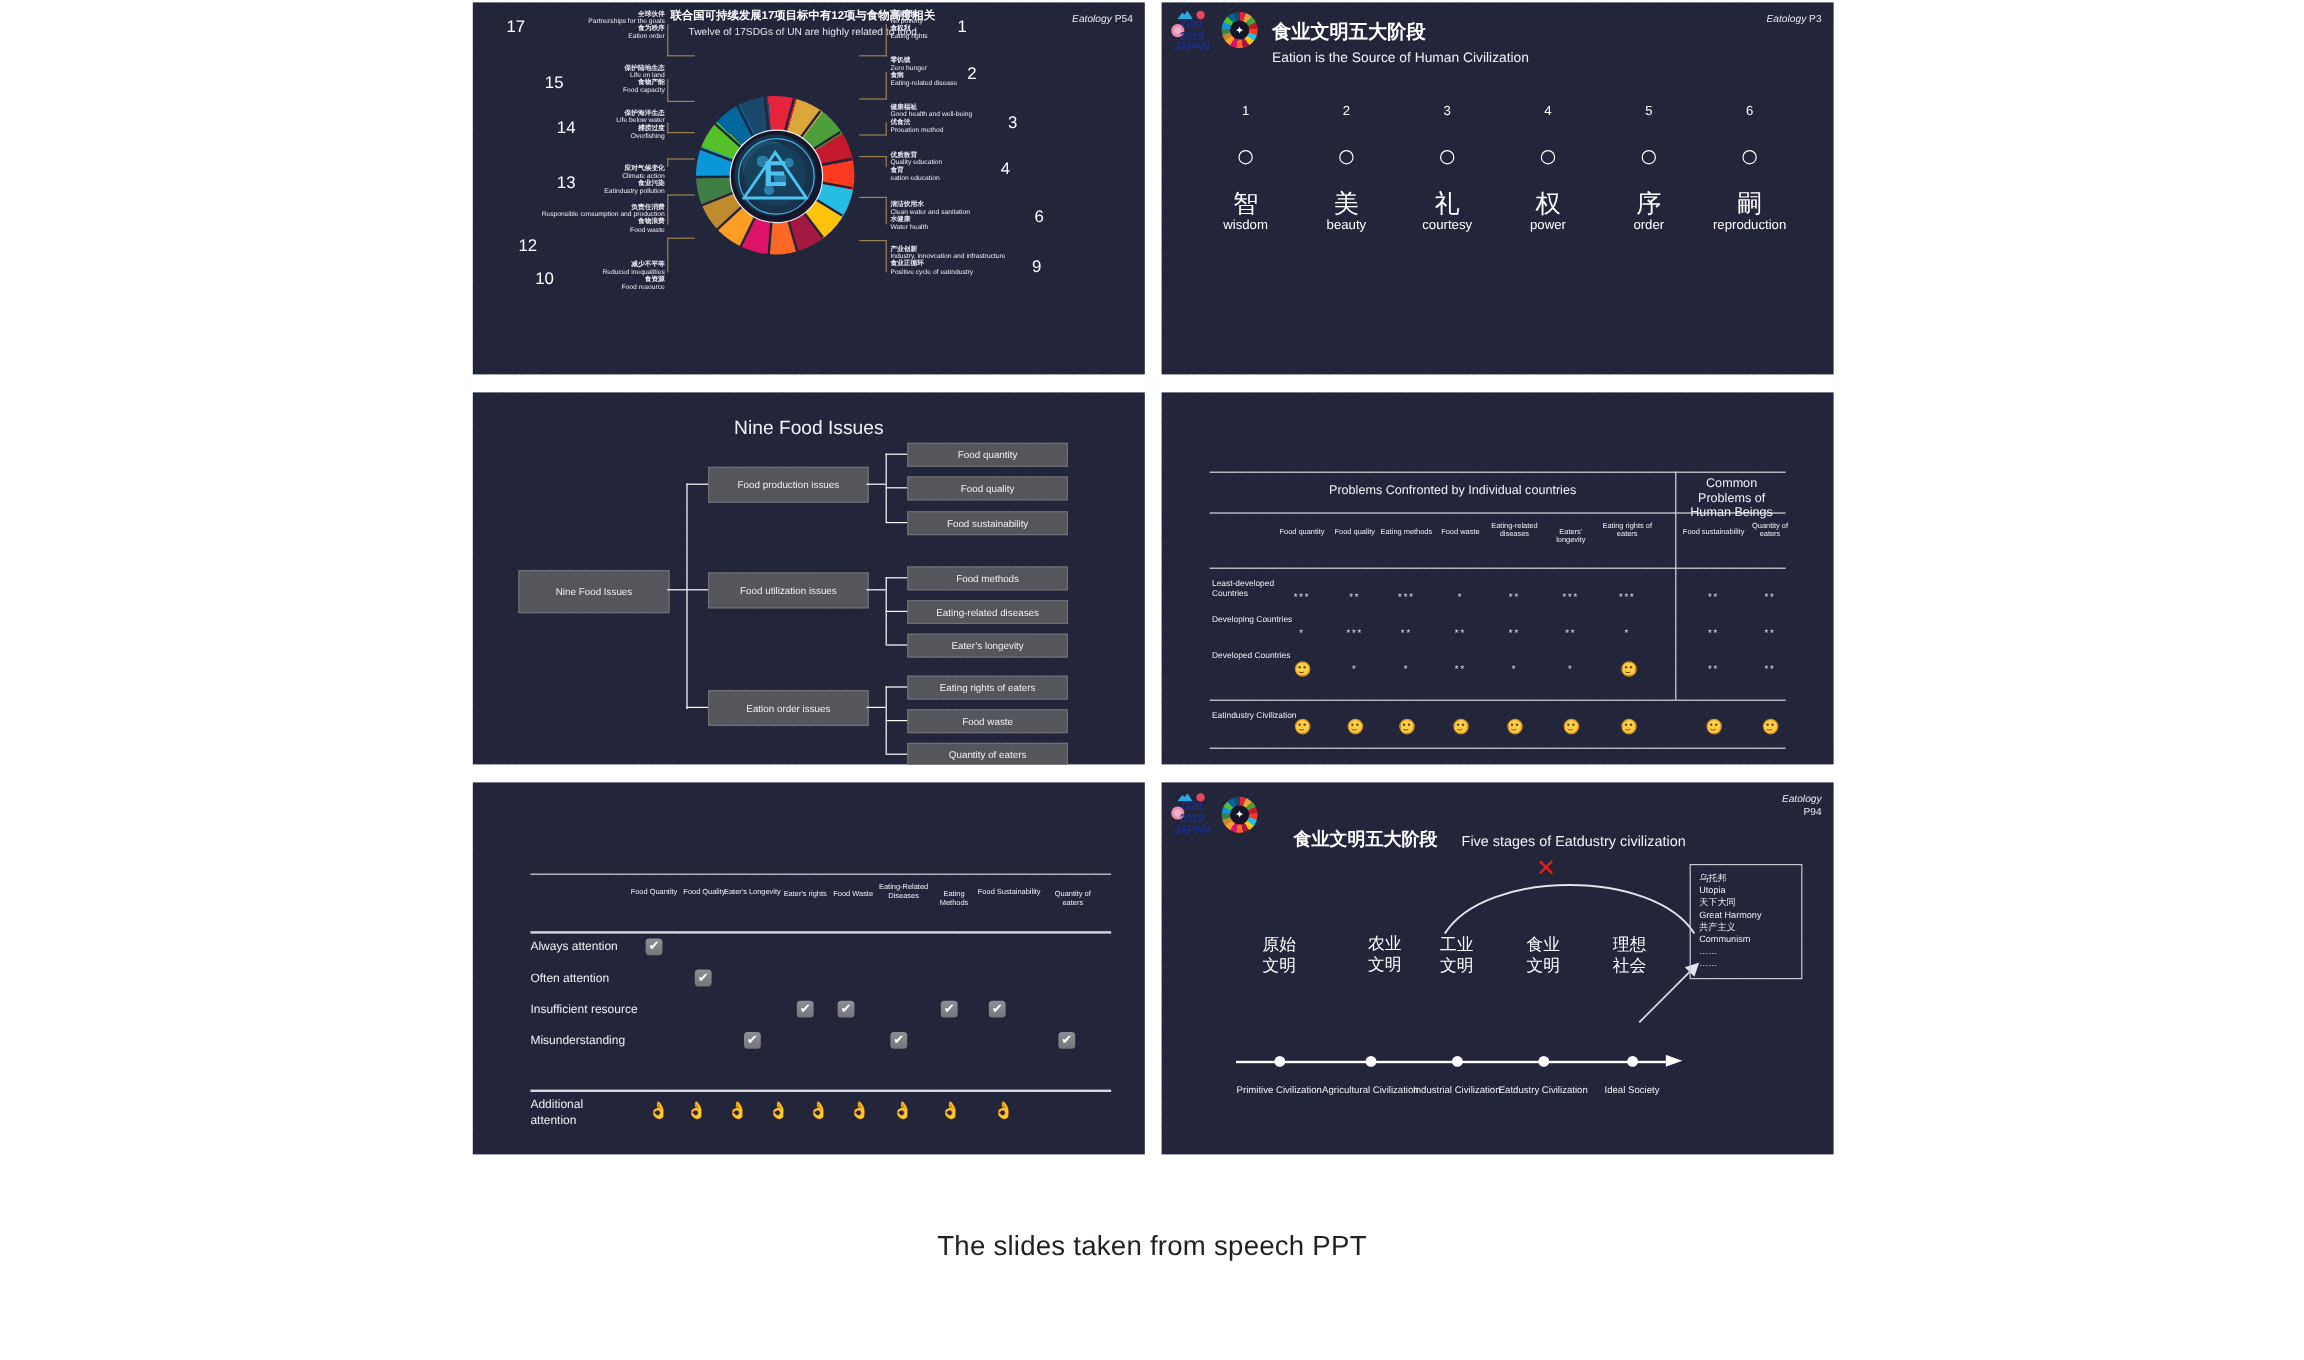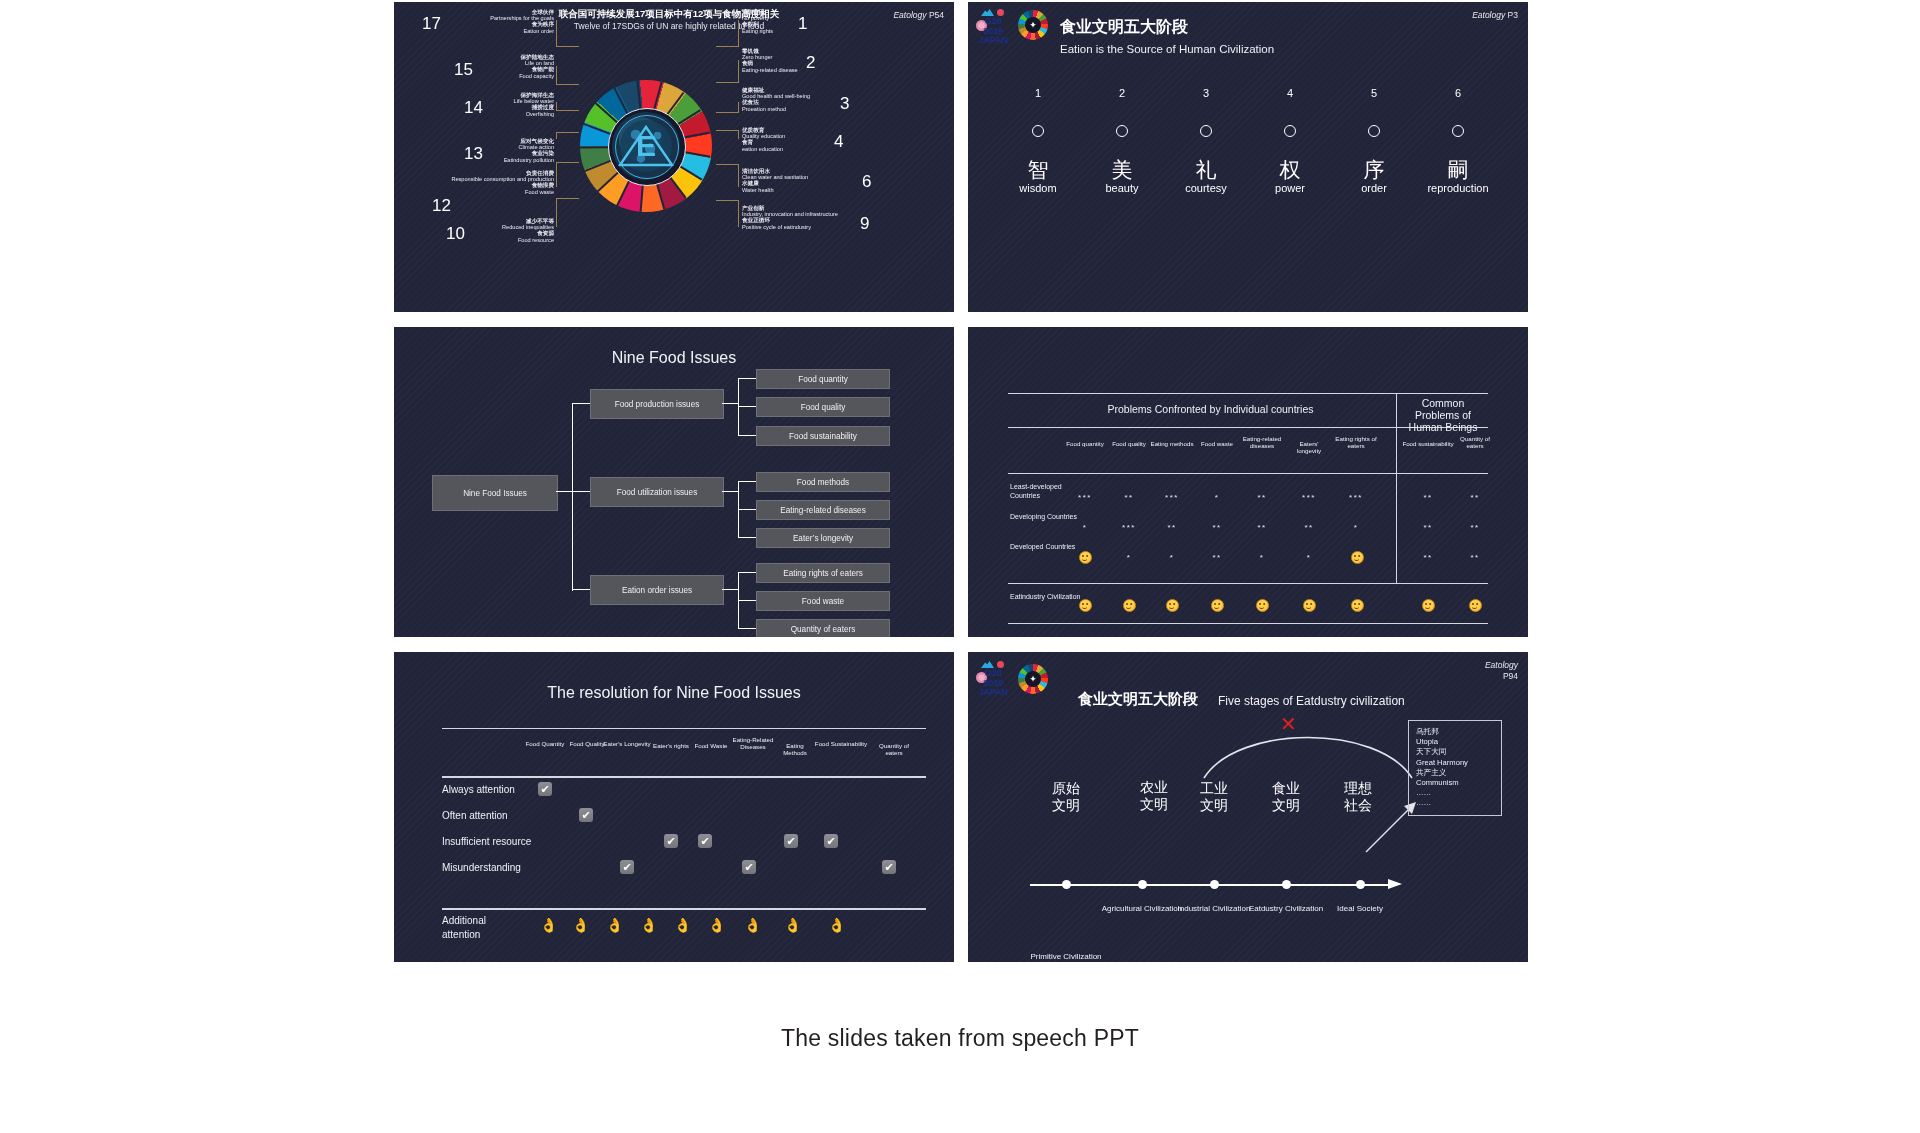--- a/index.html
+++ b/index.html
@@ -89,21 +89,21 @@
   .emblem .ring{position:absolute;left:3px;top:3px;width:62px;height:62px;border-radius:50%;
     border:1.5px solid #3fb3e0;}
   .emblem .E{position:absolute;left:0;top:0;width:68px;height:68px;display:flex;
     align-items:center;justify-content:center;font-size:30px;font-weight:bold;color:#4ec2ef;
     font-family:"Liberation Sans",sans-serif;}
 
   .lbl{position:absolute;font-size:5.6px;line-height:6.2px;color:#ececf4;}
   .lbl .cn{font-weight:bold;}
   .lbl.L{text-align:right;}
   .lbl.R{text-align:left;}
-  .num{position:absolute;font-size:17px;color:#ffffff;}
+  .num{position:absolute;font-size:14px;color:#ffffff;}
   .conn{position:absolute;border-color:#9a8150;border-style:solid;border-width:0;}
 
   
   .s2 .t-cn{position:absolute;left:92px;top:15px;font-size:16px;font-weight:bold;color:#fff;}
   .s2 .t-en{position:absolute;left:92px;top:41px;font-size:11.5px;color:#f0f0f6;}
   .col6{position:absolute;top:85px;left:28px;width:504px;display:flex;}
   .col6 .cell{flex:1;text-align:center;}
   .col6 .n{font-size:11px;color:#fff;margin-bottom:26px;}
   .col6 .o{width:10px;height:10px;border:1.7px solid #fff;border-radius:50%;margin:0 auto 22px;}
   .col6 .cn{font-size:21px;color:#fff;line-height:22px;font-family:"DejaVu Sans",sans-serif;}
@@ -467,21 +467,20 @@
     <div class="smiley" style="left:198px;top:272px;"></div>
     <div class="smiley" style="left:243px;top:272px;"></div>
     <div class="smiley" style="left:288px;top:272px;"></div>
     <div class="smiley" style="left:335px;top:272px;"></div>
     <div class="smiley" style="left:383px;top:272px;"></div>
     <div class="smiley" style="left:454px;top:272px;"></div>
     <div class="smiley" style="left:501px;top:272px;"></div>
   </div>
 
   <div class="slide s5">
-    <div class="sl-title" style="top:32px;">The resolution for Nine Food Issues</div>
 
     <div class="rule" style="left:48px;top:76px;width:484px;"></div>
     <div class="rule" style="left:48px;top:124px;width:484px;height:1.5px;"></div>
     <div class="rule" style="left:48px;top:256px;width:484px;height:1.5px;"></div>
 
     <div class="th" style="left:128px;top:88px;width:46px;">Food Quantity</div>
     <div class="th" style="left:172px;top:88px;width:42px;">Food Quality</div>
     <div class="th" style="left:208px;top:88px;width:50px;">Eater's Longevity</div>
     <div class="th" style="left:256px;top:90px;width:42px;">Eater's rights</div>
     <div class="th" style="left:296px;top:90px;width:42px;">Food Waste</div>
@@ -550,21 +549,21 @@
     <div class="axis" style="left:62px;top:232px;width:362px;"></div>
     <svg style="position:absolute;left:420px;top:225px;width:16px;height:14px;" viewBox="0 0 16 14">
       <polygon points="0,2 14,7 0,12" fill="#ffffff"></polygon>
     </svg>
     <div class="dotn" style="left:94px;top:228px;"></div>
     <div class="dotn" style="left:170px;top:228px;"></div>
     <div class="dotn" style="left:242px;top:228px;"></div>
     <div class="dotn" style="left:314px;top:228px;"></div>
     <div class="dotn" style="left:388px;top:228px;"></div>
 
-    <div class="stage-en" style="left:55px;top:252px;margin-top:48px;">Primitive Civilization</div>
+    <div class="stage-en" style="left:55px;top:252px;">Primitive Civilization</div>
     <div class="stage-en" style="left:131px;top:252px;">Agricultural Civilization</div>
     <div class="stage-en" style="left:203px;top:252px;">Industrial Civilization</div>
     <div class="stage-en" style="left:275px;top:252px;">Eatdustry Civilization</div>
     <div class="stage-en" style="left:349px;top:252px;">Ideal Society</div>
 
     <svg style="position:absolute;left:396px;top:148px;width:56px;height:54px;" viewBox="0 0 56 54">
       <line x1="2" y1="52" x2="48" y2="6" stroke="#e3e3ec" stroke-width="1.4"></line>
       <polygon points="52,2 40,6 48,14" fill="#e3e3ec"></polygon>
     </svg>
 

